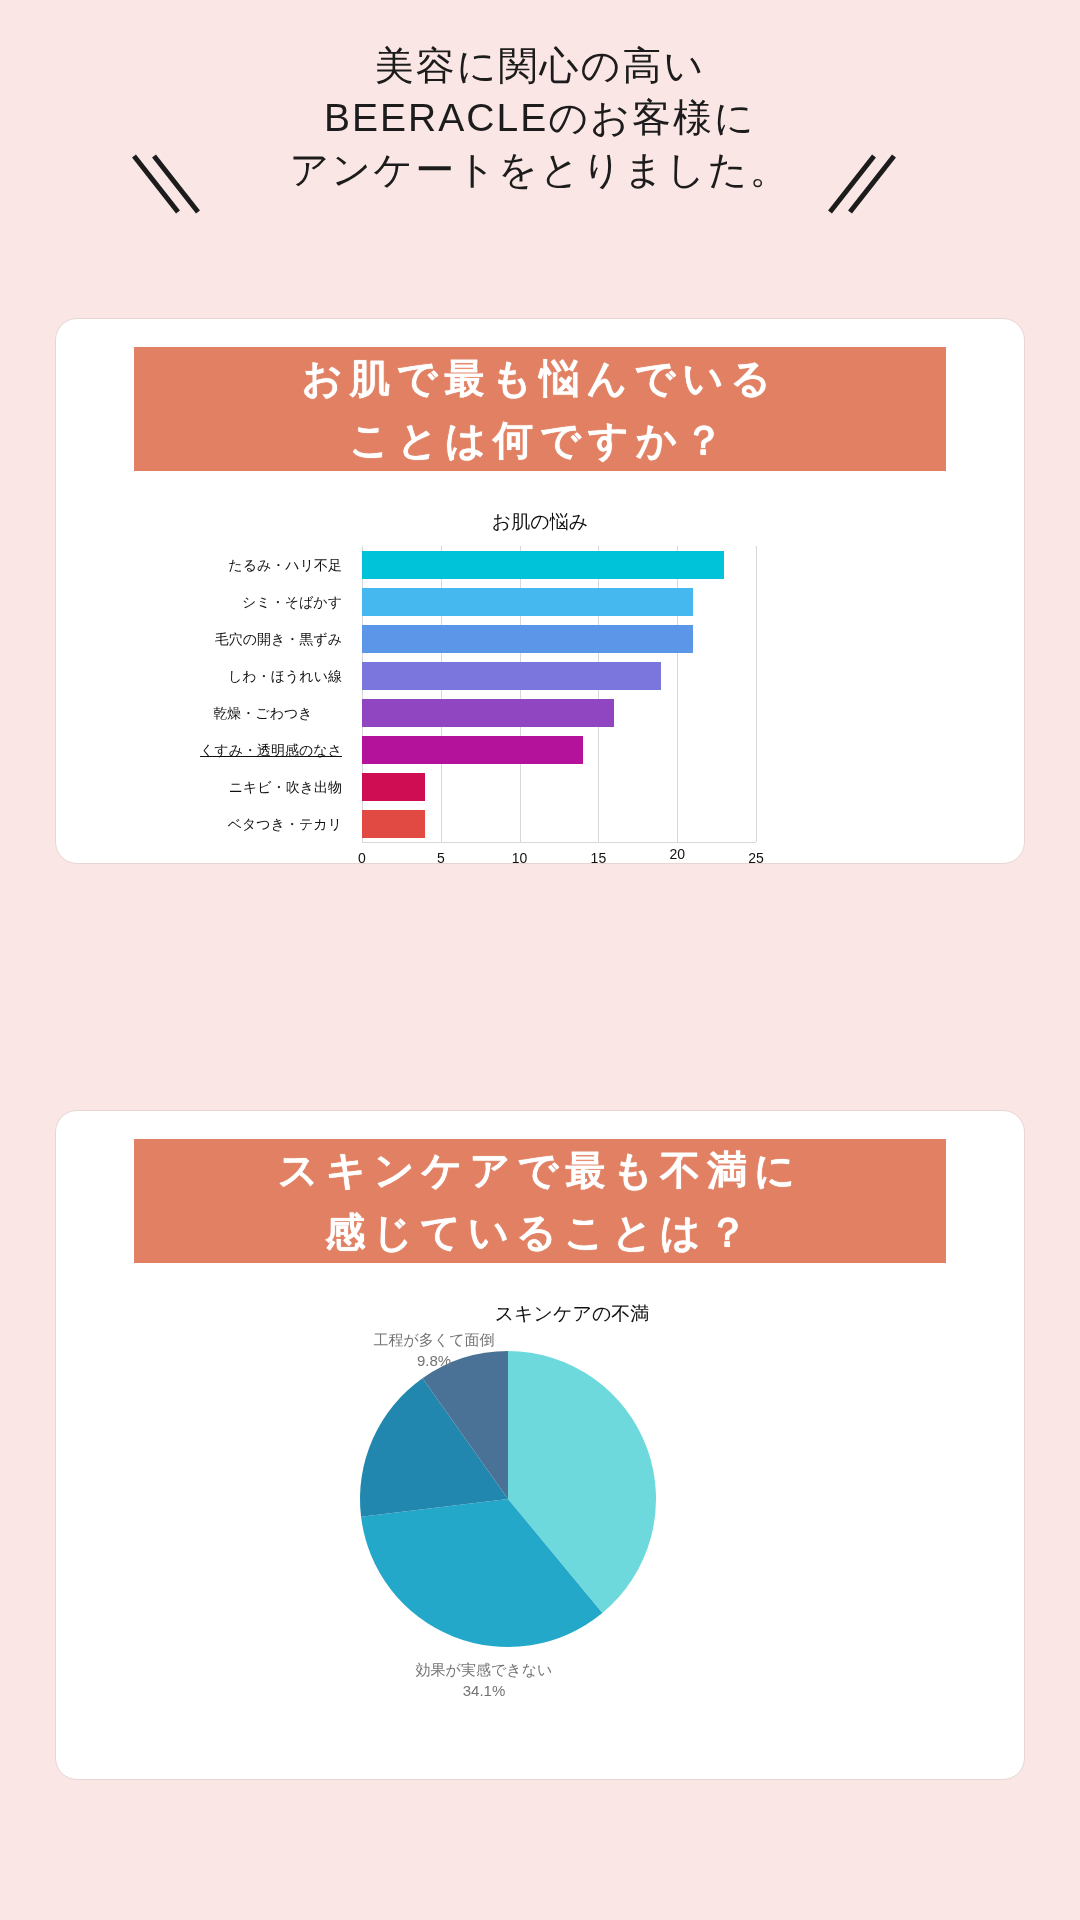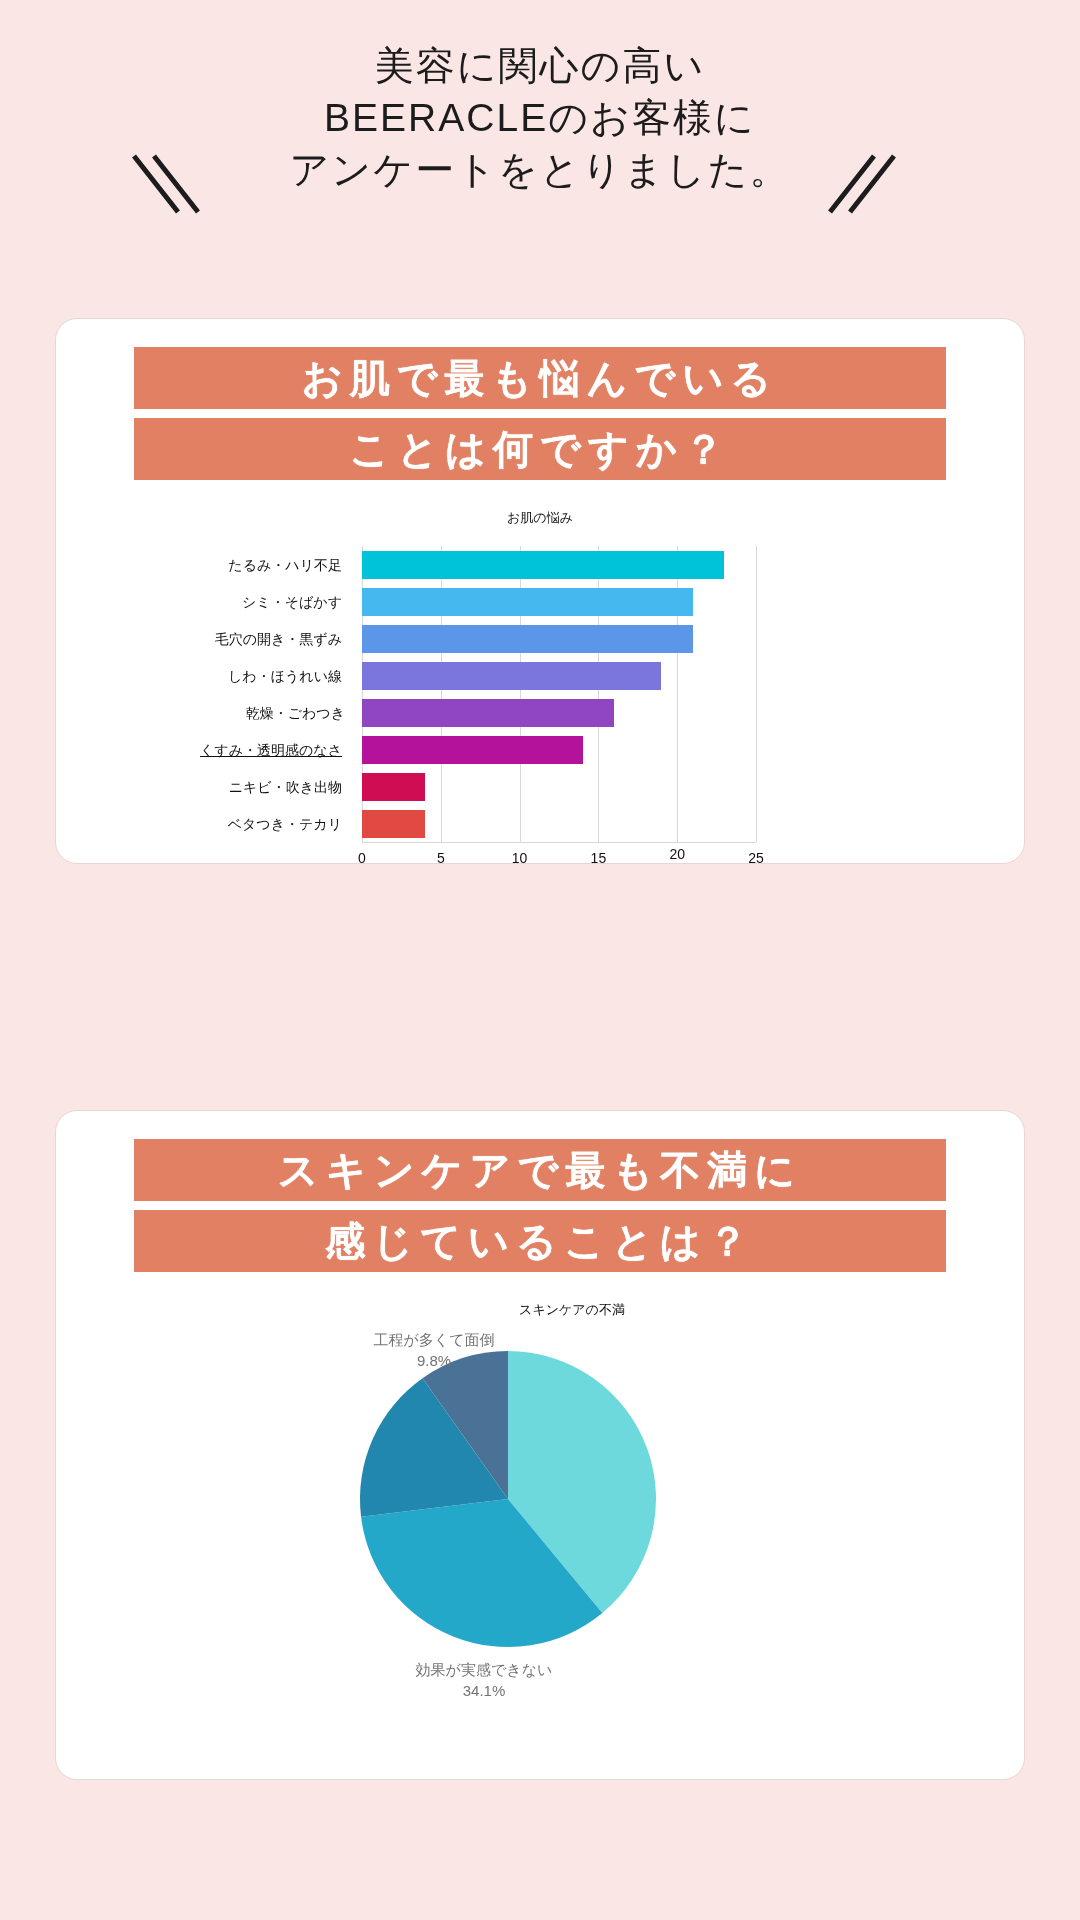--- a/index.html
+++ b/index.html
@@ -57,35 +57,34 @@
     position: absolute;
     left: 78px;
     width: 812px;
   }
   .banner {
     background: #e18063;
     height: 62px;
     display: flex;
     align-items: center;
     justify-content: center;
-    margin-bottom: 9px;
   }
   .banner span {
     color: #ffffff;
     font-size: 40px;
     font-weight: bold;
     letter-spacing: 7px;
     text-shadow: 0 0 1px #fff;
   }
 
   .chart-title {
     position: absolute;
     width: 100%;
     text-align: center;
-    font-size: 13px;
+    font-size: 19px;
     color: #111;
   }
 
   
   .bar-chart {
     position: absolute;
     left: 0;
     top: 0;
     width: 970px;
     height: 360px;
@@ -181,21 +180,21 @@
         <div class="tick-label" style="left: 700px; top: 316px;">25</div>
         <div class="axis-line" style="left: 306px; width: 394px; top: 308px;"></div>
         <div class="bar-label" style="top: 16.5px; left: 96px; right: auto;">たるみ・ハリ不足</div>
         <div class="bar-rect" style="left: 306px; top: 16.5px; width: 362.48px; background: rgb(0, 195, 217);"></div>
         <div class="bar-label" style="top: 53.5px; left: 96px; right: auto;">シミ・そばかす</div>
         <div class="bar-rect" style="left: 306px; top: 53.5px; width: 330.96px; background: rgb(69, 184, 239);"></div>
         <div class="bar-label" style="top: 90.5px; left: 96px; right: auto;">毛穴の開き・黒ずみ</div>
         <div class="bar-rect" style="left: 306px; top: 90.5px; width: 330.96px; background: rgb(91, 150, 232);"></div>
         <div class="bar-label" style="top: 127.5px; left: 96px; right: auto;">しわ・ほうれい線</div>
         <div class="bar-rect" style="left: 306px; top: 127.5px; width: 299.44px; background: rgb(123, 118, 222);"></div>
-        <div class="bar-label" style="top: 164.5px; left: 99px; right: auto;">乾燥・ごわつき</div>
+        <div class="bar-label" style="top: 164.5px; left: 112px; right: auto; text-align: center;">乾燥・ごわつき</div>
         <div class="bar-rect" style="left: 306px; top: 164.5px; width: 252.16px; background: rgb(144, 70, 192);"></div>
         <div class="bar-label" style="top: 202px; left: 96px; right: auto; text-decoration: underline;">くすみ・透明感のなさ</div>
         <div class="bar-rect" style="left: 306px; top: 201.5px; width: 220.64px; background: rgb(180, 18, 155);"></div>
         <div class="bar-label" style="top: 238.5px; left: 96px; right: auto;">ニキビ・吹き出物</div>
         <div class="bar-rect" style="left: 306px; top: 238.5px; width: 63.04px; background: rgb(207, 13, 83);"></div>
         <div class="bar-label" style="top: 275.5px; left: 96px; right: auto;">ベタつき・テカリ</div>
         <div class="bar-rect" style="left: 306px; top: 275.5px; width: 63.04px; background: rgb(224, 74, 66);"></div>
       </div>
   </div>
 

